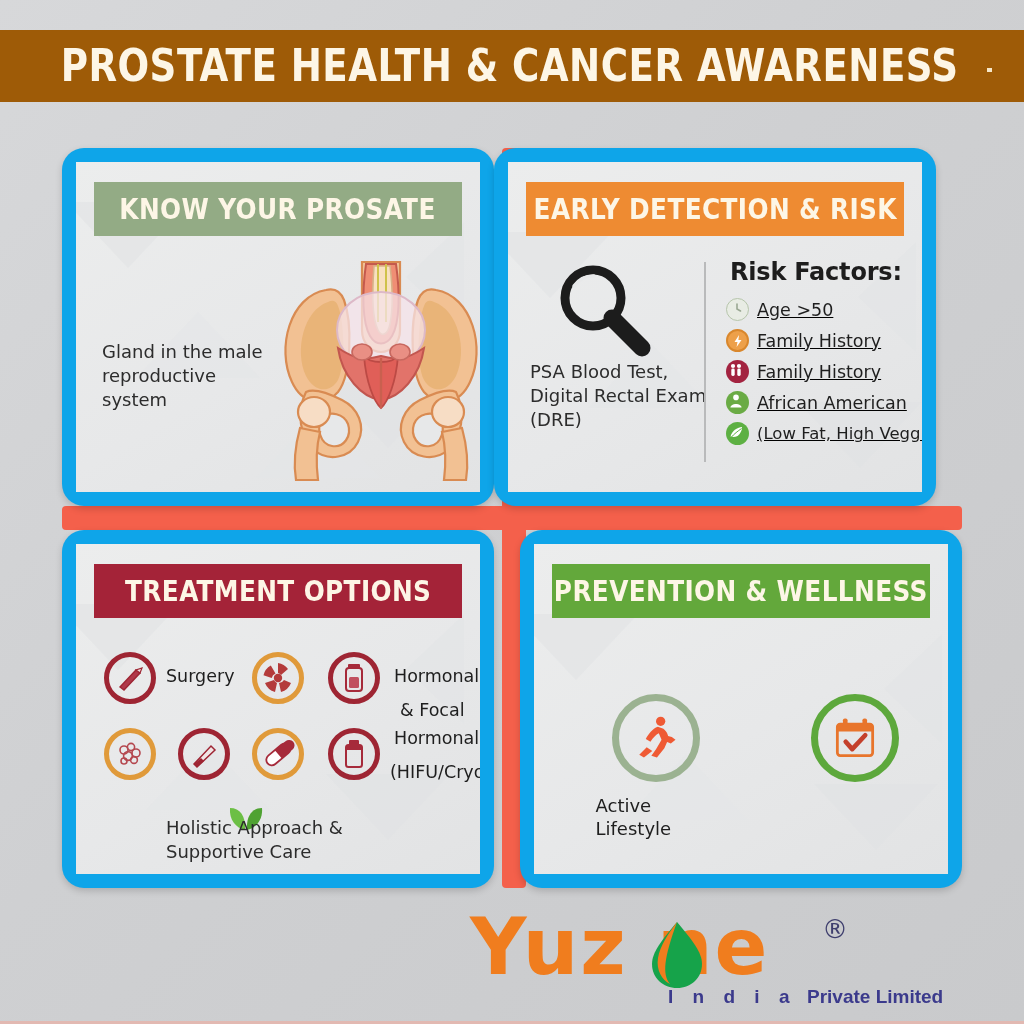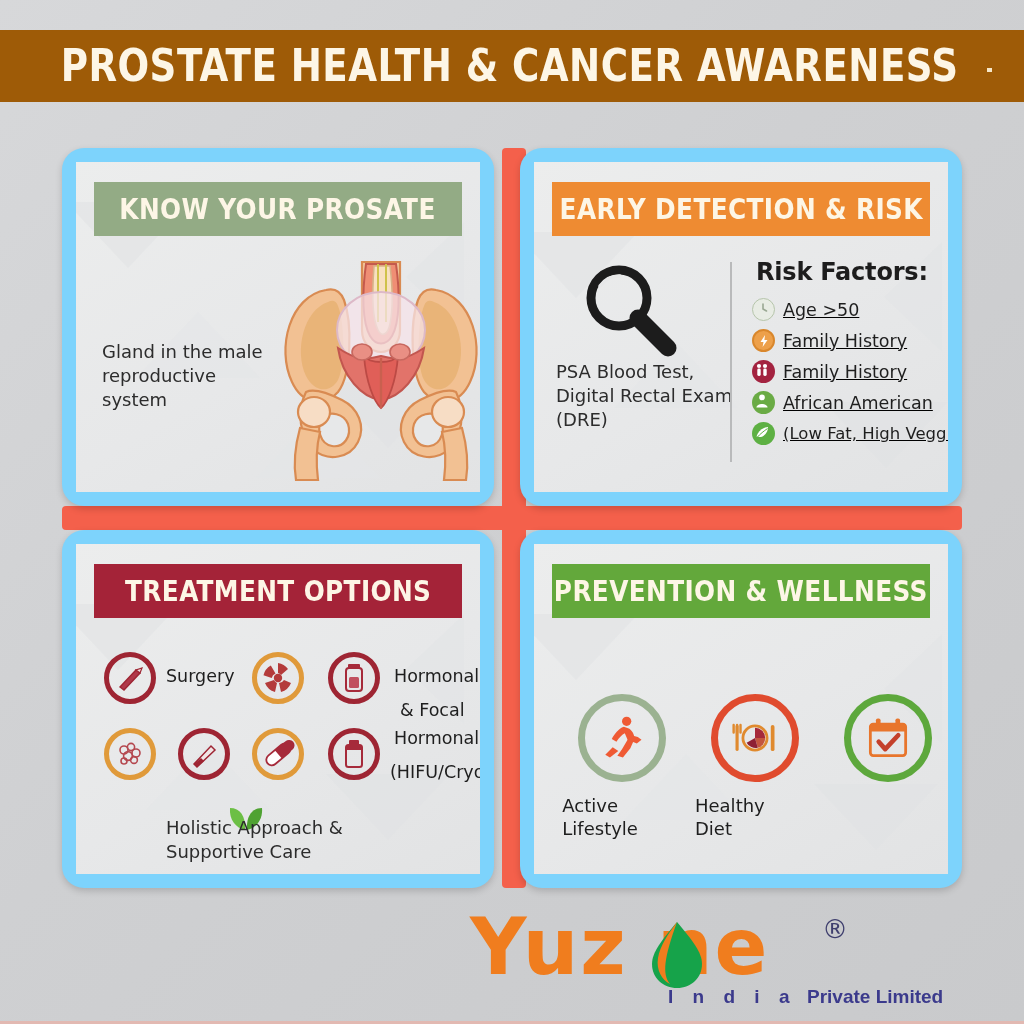--- a/index.html
+++ b/index.html
@@ -25,37 +25,37 @@
   }
   .title-underline{width:952px;height:4px;background:#f6e7c9;margin-top:7px;}
 
   
   .coral-cross{position:absolute;left:62px;top:148px;width:900px;height:740px;}
   .coral-v{position:absolute;left:440px;top:0;width:24px;height:740px;background:#f4604b;border-radius:4px;}
   .coral-h{position:absolute;left:0;top:358px;width:900px;height:24px;background:#f4604b;border-radius:4px;}
 
   
   .card{
-    position:absolute;background:#7dd3fc;border-radius:22px;
+    position:absolute;background:#0ea5e9;border-radius:22px;
     box-shadow:0 3px 7px rgba(0,0,0,0.17);
     padding:14px;box-sizing:border-box;
   }
   .card-inner{
     width:100%;height:100%;
     background:linear-gradient(150deg,#eceded 0%,#e7e8e9 55%,#e2e3e4 100%);
     position:relative;overflow:hidden;
   }
   
   .tri{position:absolute;width:0;height:0;opacity:.55;}
   .t-dn{border-left:62px solid transparent;border-right:62px solid transparent;border-top:66px solid #e0e1e3;}
   .t-up{border-left:62px solid transparent;border-right:62px solid transparent;border-bottom:66px solid #e4e5e7;}
   .t-lt{border-top:55px solid transparent;border-bottom:55px solid transparent;border-right:58px solid #e2e3e5;}
 
   .card-a{left:62px;  top:148px; width:432px;height:358px;}
-  .card-b{left:520px; top:148px; width:442px;height:358px;}
+  .card-b{left:494px; top:148px; width:442px;height:358px;}
   .card-c{left:62px;  top:530px; width:432px;height:358px;}
   .card-d{left:520px; top:530px; width:442px;height:358px;}
 
   .hdr{
     position:absolute;left:18px;top:20px;right:18px;height:54px;
     display:flex;align-items:center;justify-content:center;
   }
   .hdr-text{
     font-family:"Liberation Sans Narrow","DejaVu Sans Condensed","Liberation Sans",sans-serif;
     font-weight:bold;font-size:29px;color:#fdf6e6;letter-spacing:.4px;
@@ -368,37 +368,20 @@
               <path d="M34 30 L44 34 L49 30 L45 27 L38 25 Z" fill="#ef5a34"></path>
               <path d="M18 38 L10 46 L15 49 L24 42 Z" fill="#ef5a34"></path>
             </svg>
           </div>
           <div class="pv-lbl">
             <span>Active</span><br>
             <span>Lifestyle</span>
           </div>
         </div>
 
-        <div class="pv-item">
-          <div class="pv-ring" style="border:7px solid #e04b2e;">
-            <svg viewBox="0 0 56 56" width="52" height="52">
-              <circle cx="28" cy="28" r="13" fill="none" stroke="#e08a2e" stroke-width="3"></circle>
-              <path d="M28 17 A11 11 0 0 1 39 28 L28 28 Z" fill="#a62a3a"></path>
-              <path d="M28 28 L39 28 A11 11 0 0 1 31 38.6 Z" fill="#c4563f"></path>
-              <path d="M28 28 L31 38.6 A11 11 0 0 1 19 33 Z" fill="#8e2134"></path>
-              <rect x="7" y="14" width="3.4" height="28" rx="1.6" fill="#e08a2e"></rect>
-              <path d="M5 14 L5 22 M8.7 14 L8.7 22 M12.4 14 L12.4 22" stroke="#e08a2e" stroke-width="2.6" stroke-linecap="round"></path>
-              <rect x="45" y="14" width="4" height="28" rx="2" fill="#e08a2e"></rect>
-            </svg>
-          </div>
-          <div class="pv-lbl">
-            <span>Healthy</span><br>
-            <span>Diet</span>
-          </div>
-        </div>
 
         <div class="pv-item">
           <div class="pv-ring" style="border:7px solid #5da83c;">
             <svg viewBox="0 0 56 56" width="52" height="52">
               <rect x="9" y="13" width="38" height="34" rx="3" fill="none" stroke="#e8752c" stroke-width="3"></rect>
               <rect x="9" y="13" width="38" height="8" fill="#e8752c"></rect>
               <rect x="15" y="7" width="5" height="9" rx="2" fill="#e8752c"></rect>
               <rect x="36" y="7" width="5" height="9" rx="2" fill="#e8752c"></rect>
               <path d="M18 32 L25 40 L39 25" fill="none" stroke="#c4402b" stroke-width="5" stroke-linecap="round" stroke-linejoin="round"></path>
             </svg>

